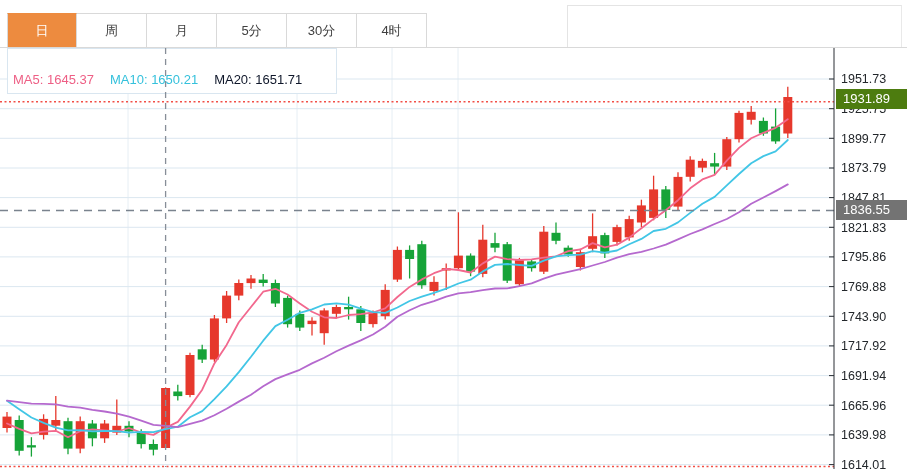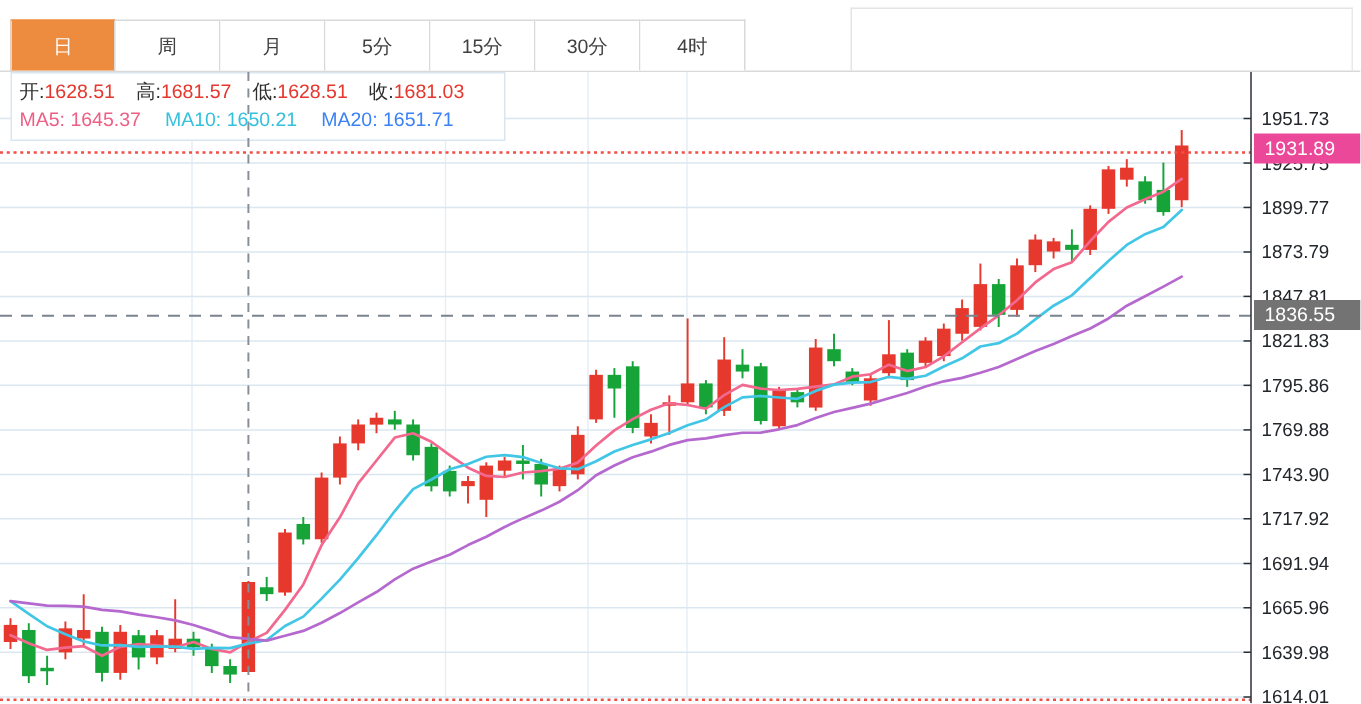--- a/index.html
+++ b/index.html
@@ -18,34 +18,33 @@
   #info-row1{position:absolute;left:13px;top:52px;font-size:13px;white-space:nowrap;z-index:6;}
   #info-row2{position:absolute;left:13px;top:72px;font-size:13px;white-space:nowrap;z-index:6;}
   #info-row1 .lbl{color:#2e2e2e;}
   #info-row1 .val{color:#e5372e;margin-right:14px;}
   #info-row2 .ma{margin-right:16px;}
   
   #chart{position:absolute;left:0;top:0;width:752px;height:469px;z-index:1;}
   
   .price-box{position:absolute;left:836px;width:71px;height:20px;line-height:20px;color:#fff;
     font-size:13px;padding-left:7px;box-sizing:border-box;z-index:7;}
-  #current-price-box{background:#ec4899;}
+  #current-price-box{background:#4d7c0f;}
   #reference-price-box{background:#737373;}
 </style>
 </head>
 <body>
 
 <div id="stage">
 
   <div id="tabbar">
     <div class="tab active"><span>日</span></div>
     <div class="tab"><span>周</span></div>
     <div class="tab"><span>月</span></div>
     <div class="tab"><span>5分</span></div>
-    <div class="tab"><span>15分</span></div>
     <div class="tab"><span>30分</span></div>
     <div class="tab"><span>4时</span></div>
   </div>
   <div id="tabbar-extra"></div>
   <div id="tabbar-underline"></div>
 
   <div id="chart"><svg width="907" height="469" viewBox="0 0 907 469" xmlns="http://www.w3.org/2000/svg">
         <g>
           <line x1="128" y1="48" x2="128" y2="467" stroke="#e6eef4" stroke-width="1"></line>
           <line x1="297" y1="48" x2="297" y2="467" stroke="#e6eef4" stroke-width="1"></line>
@@ -234,23 +233,20 @@
           <text x="841" y="379.9" font-size="12.5" fill="#23272b" font-family="Liberation Sans, DejaVu Sans, sans-serif">1691.94</text>
           <line x1="829" y1="405.2" x2="834" y2="405.2" stroke="#2b2f34" stroke-width="1"></line>
           <text x="841" y="409.5" font-size="12.5" fill="#23272b" font-family="Liberation Sans, DejaVu Sans, sans-serif">1665.96</text>
           <line x1="829" y1="434.9" x2="834" y2="434.9" stroke="#2b2f34" stroke-width="1"></line>
           <text x="841" y="439.2" font-size="12.5" fill="#23272b" font-family="Liberation Sans, DejaVu Sans, sans-serif">1639.98</text>
           <line x1="829" y1="464.6" x2="834" y2="464.6" stroke="#2b2f34" stroke-width="1"></line>
           <text x="841" y="468.9" font-size="12.5" fill="#23272b" font-family="Liberation Sans, DejaVu Sans, sans-serif">1614.01</text>
         </g>
       </svg></div>
 
-  <div id="info-row1">
-    <span class="lbl">开:</span><span class="val">1628.51</span><span class="lbl">高:</span><span class="val">1681.57</span><span class="lbl">低:</span><span class="val">1628.51</span><span class="lbl">收:</span><span class="val">1681.03</span>
-  </div>
   <div id="info-row2">
-    <span class="ma" style="color: rgb(238, 95, 133);">MA5: 1645.37</span><span class="ma" style="color: rgb(53, 193, 220);">MA10: 1650.21</span><span class="ma" style="color: #3b82f6;">MA20: 1651.71</span>
+    <span class="ma" style="color: rgb(238, 95, 133);">MA5: 1645.37</span><span class="ma" style="color: rgb(53, 193, 220);">MA10: 1650.21</span><span class="ma" style="color: #0f172a;">MA20: 1651.71</span>
   </div>
 
   <div id="current-price-box" class="price-box" style="top: 89px;">1931.89</div>
   <div id="reference-price-box" class="price-box" style="top: 200px;">1836.55</div>
 
 </div>
 
 </body></html>

